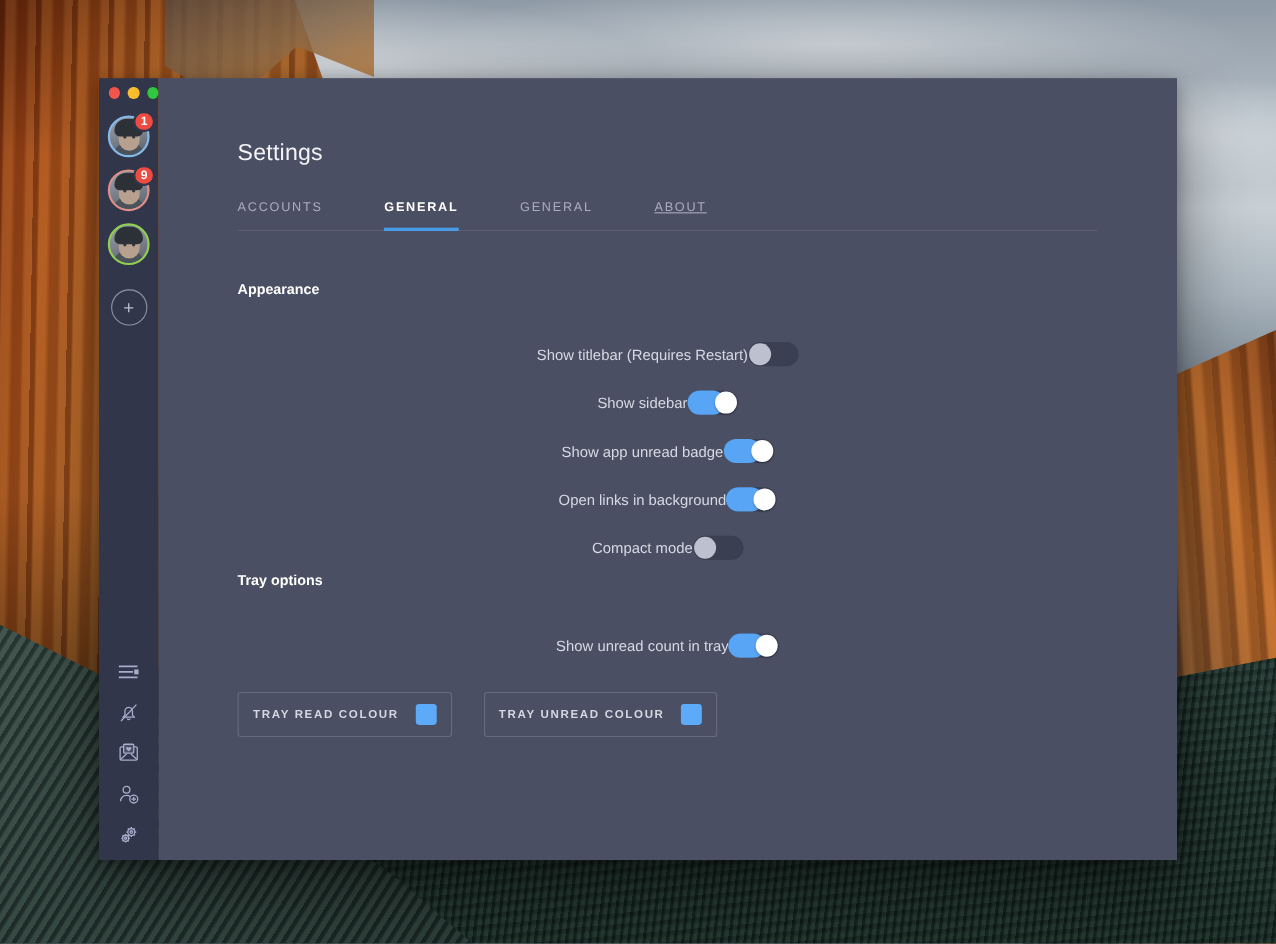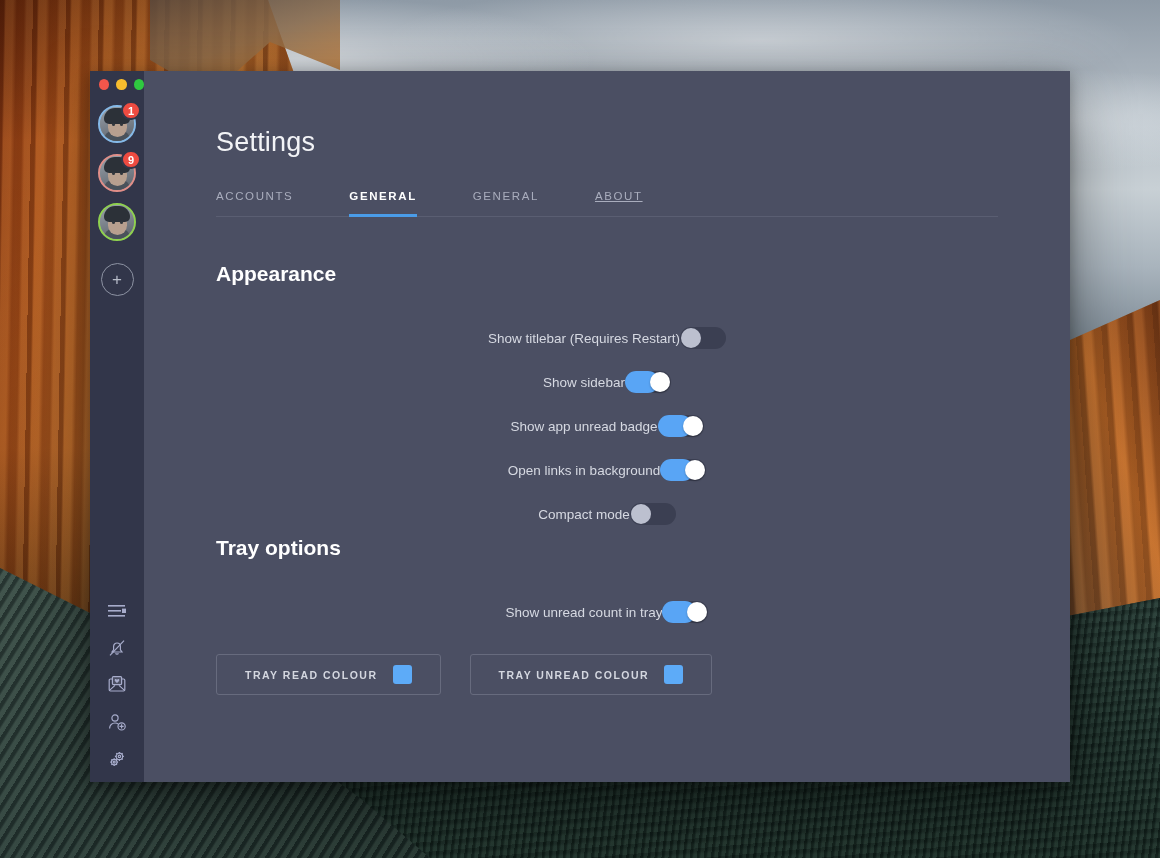--- a/index.html
+++ b/index.html
@@ -254,21 +254,21 @@
 
   
   #main {
     flex: 1;
     background: #4b4f63;
     padding: 56px 72px 0 72px;
     overflow: hidden;
   }
   #page-title {
     color: #f2f3f6;
-    font-size: 27px;
+    font-size: 21px;
     font-weight: normal;
     letter-spacing: .2px;
     margin-bottom: 31px;
   }
 
   #tabs {
     display: flex;
     gap: 0;
     border-bottom: 1px solid #5a5e72;
     margin-bottom: 45px;
@@ -286,21 +286,21 @@
   }
   .tab:last-child { margin-right: 0; text-decoration: underline; }
   .tab.active {
     color: #ffffff;
     font-weight: bold;
     border-bottom: 3px solid #4a9ce8;
   }
 
   .section-title {
     color: #ffffff;
-    font-size: 21px;
+    font-size: 13px;
     font-weight: bold;
     margin: 0 0 30px 0;
   }
   .section + .section { }
 
   .setting-row {
     display: flex;
     align-items: center;
     justify-content: center;
     height: 44px;
@@ -345,21 +345,21 @@
     display: flex;
     gap: 29px;
     margin-top: 20px;
   }
   .colour-btn {
     display: flex;
     align-items: center;
     gap: 15px;
     border: 1px solid #676b7e;
     border-radius: 3px;
-    padding: 10px 28px;
+    padding: 10px 13px;
     cursor: pointer;
     background: transparent;
   }
   .colour-btn-label {
     color: #d4d7e0;
     font-size: 10.5px;
     letter-spacing: 1.5px;
     font-weight: bold;
     white-space: nowrap;
   }

